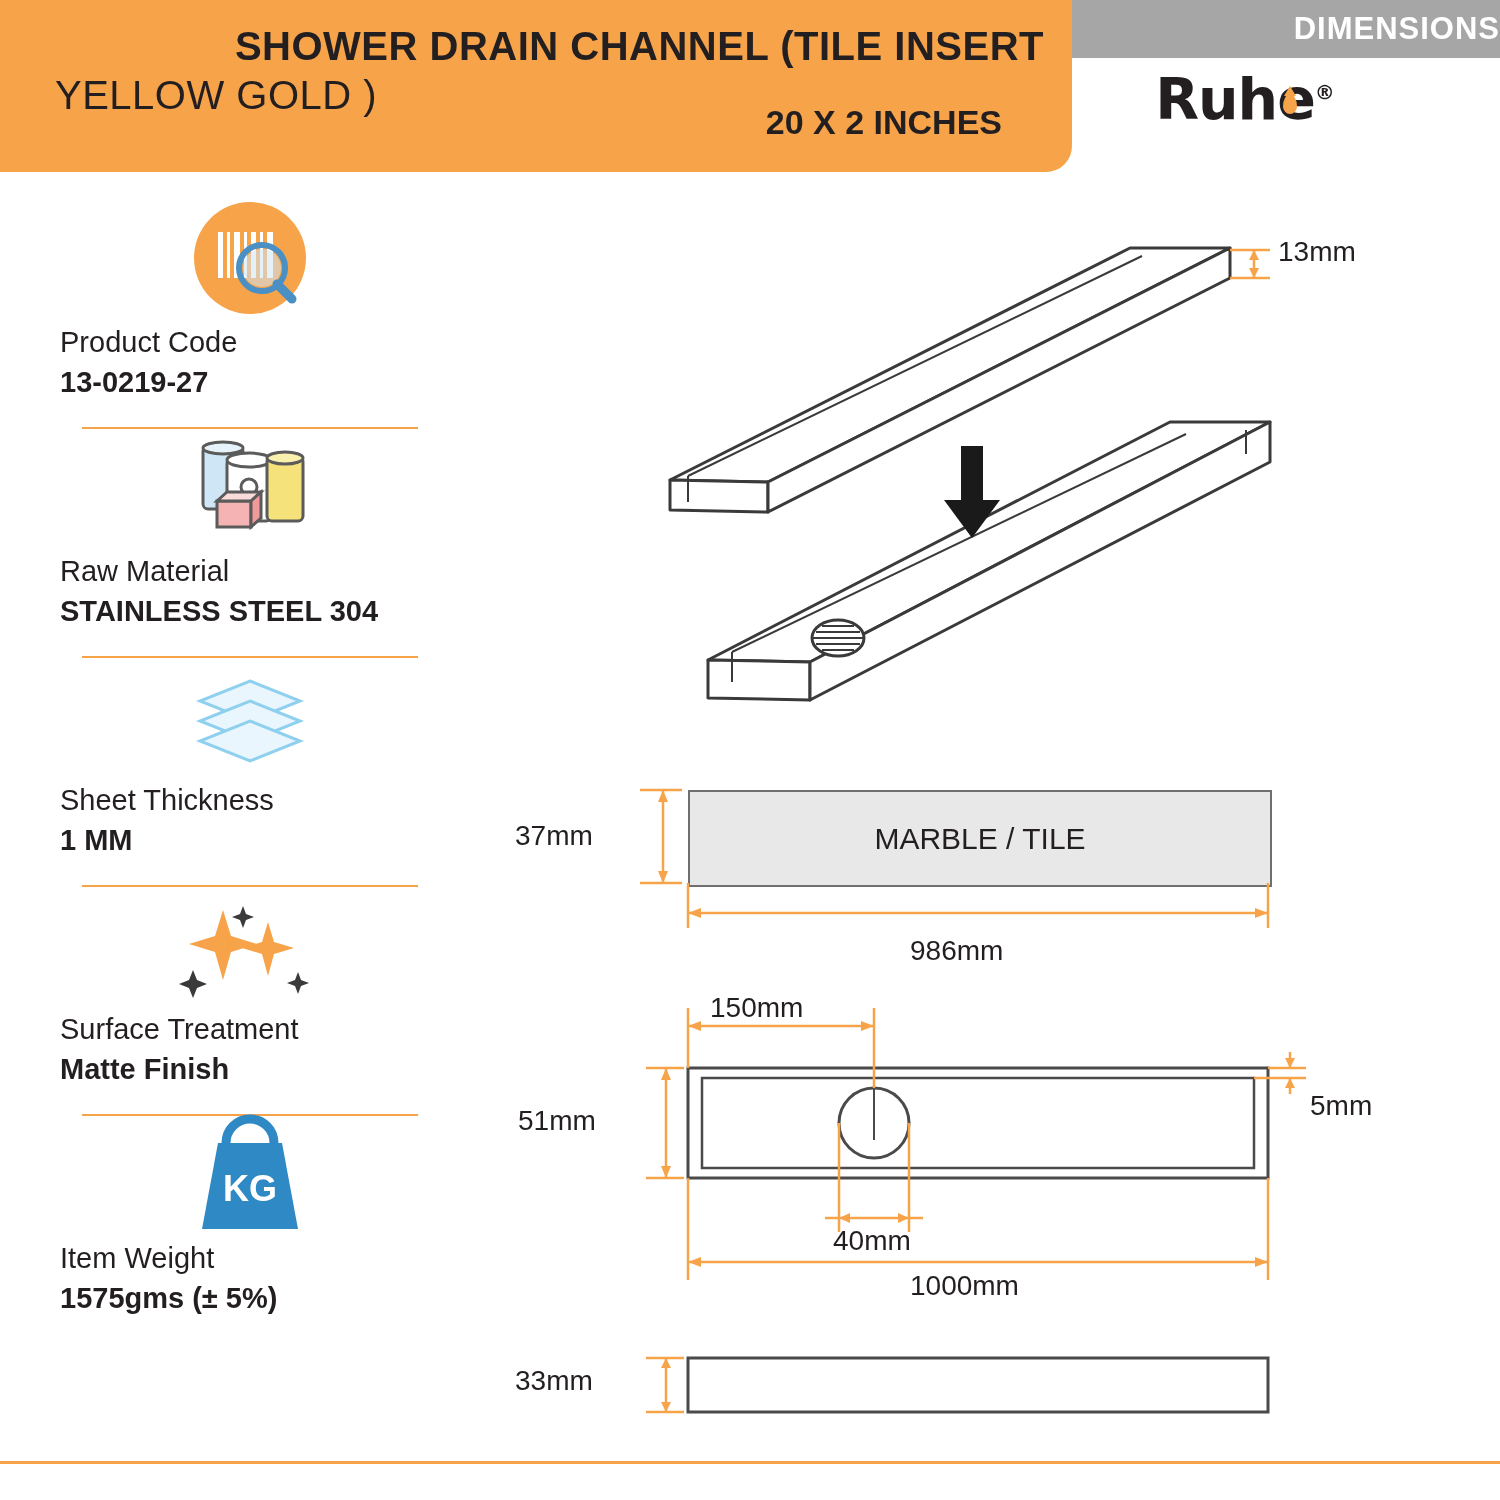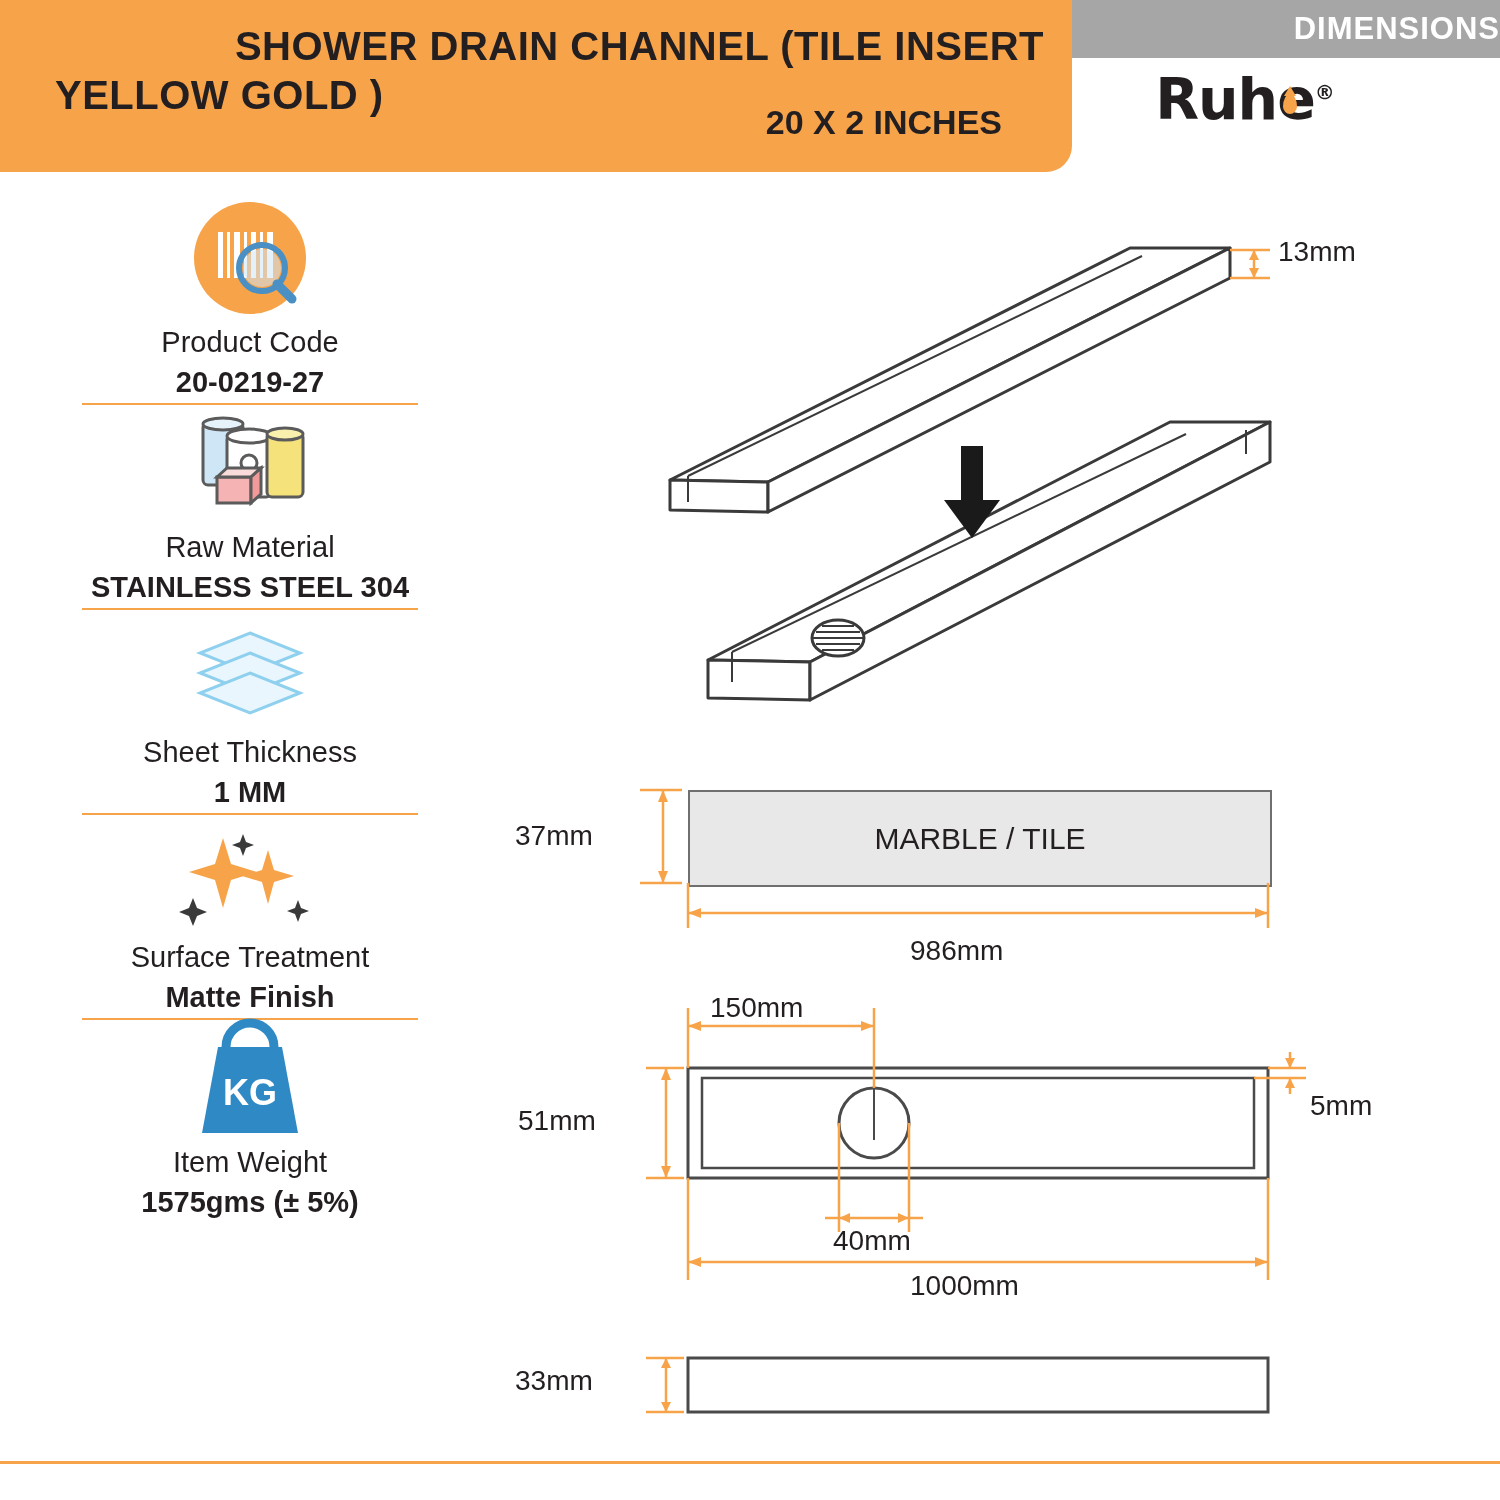--- a/index.html
+++ b/index.html
@@ -35,21 +35,21 @@
     font-size: 40px;
     font-weight: bold;
     letter-spacing: 0.5px;
     line-height: 1.22;
     color: #231f20;
     text-transform: uppercase;
     text-align: right;
   }
   .title-line2 {
     font-size: 40px;
-    font-weight: bold;
+    font-weight: normal;
     letter-spacing: 0.5px;
     line-height: 1.22;
     color: #231f20;
     text-transform: uppercase;
   }
   .title-size {
     position: absolute;
     right: 70px;
     top: 103px;
     font-size: 34px;
@@ -122,22 +122,21 @@
 
   
   .left-col {
     position: absolute;
     top: 200px;
     left: 60px;
     width: 380px;
   }
   .spec {
     position: relative;
-    text-align: center;
-    padding-bottom: 4px;
+    padding-bottom: 28px;
   }
   .spec-divider {
     height: 2px;
     background: #f7a34a;
     margin: 0 22px;
   }
   .spec-icon {
     height: 120px;
     display: flex;
     align-items: center;
@@ -229,21 +228,21 @@
           <rect x="71" y="32" width="5" height="46"></rect>
           <rect x="80" y="32" width="3" height="46"></rect>
           <rect x="87" y="32" width="6" height="46"></rect>
         </g>
         <circle cx="82" cy="68" r="23" fill="none" stroke="#4a90c4" stroke-width="6"></circle>
         <circle cx="82" cy="68" r="19" fill="#cfe6f4" opacity="0.55"></circle>
         <line x1="97" y1="84" x2="112" y2="99" stroke="#4a90c4" stroke-width="9" stroke-linecap="round"></line>
       </svg>
     </div>
     <div class="spec-label">Product Code</div>
-    <div class="spec-value">20-0219-27</div>
+    <div class="spec-value">13-0219-27</div>
   </div>
   <div class="spec-divider"></div>
 
   <div class="spec">
     <div class="spec-icon">
       <svg width="150" height="120" viewBox="0 0 150 120">
 
         <rect x="28" y="18" width="40" height="62" rx="5" fill="#cfe6f7" stroke="#5b5b5b" stroke-width="3"></rect>
         <ellipse cx="48" cy="19" rx="20" ry="6" fill="#e7f3fb" stroke="#5b5b5b" stroke-width="3"></ellipse>
 

